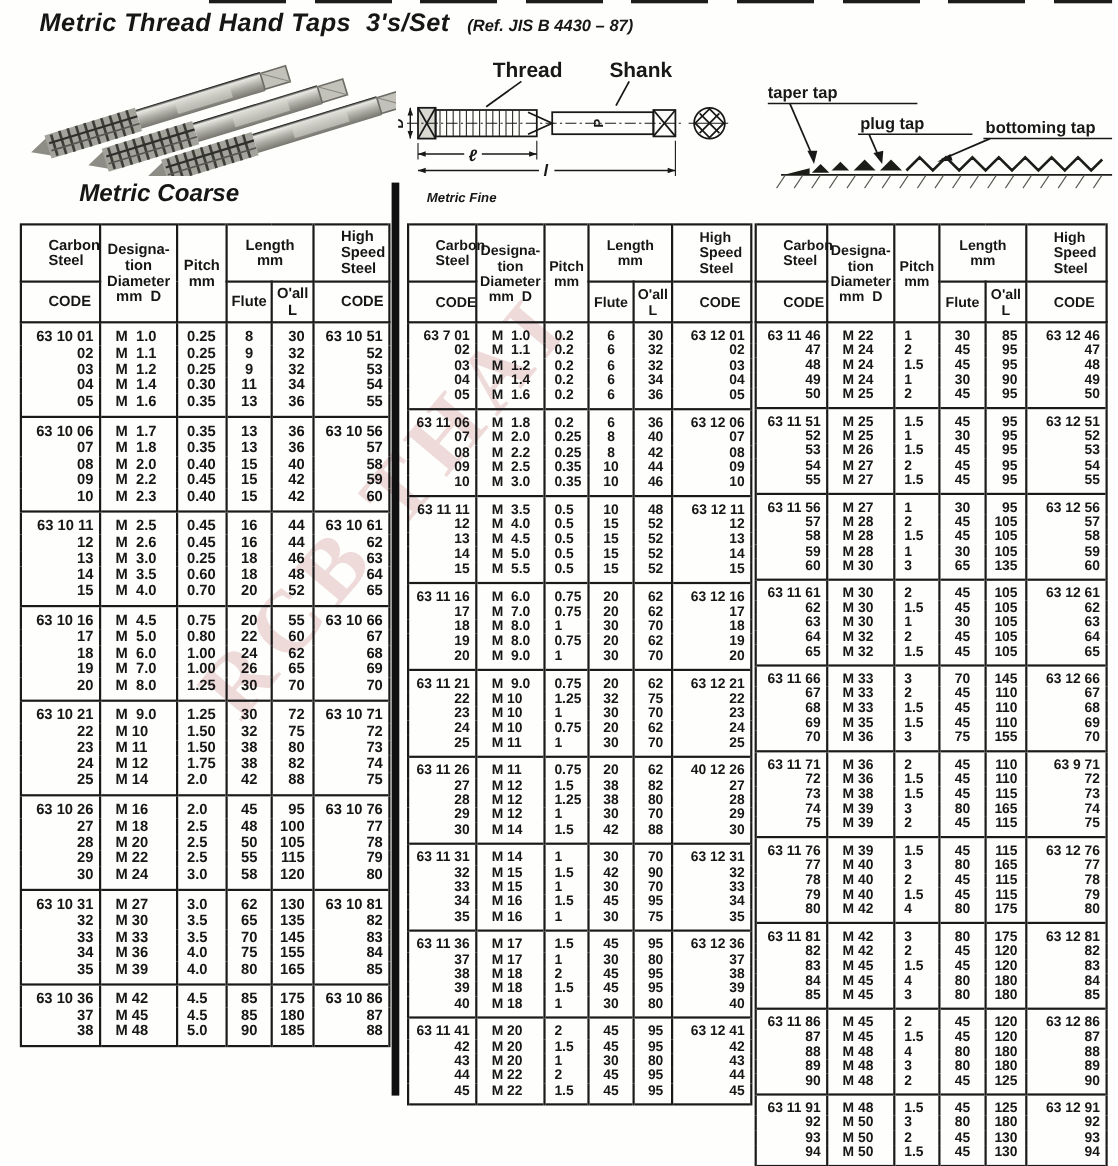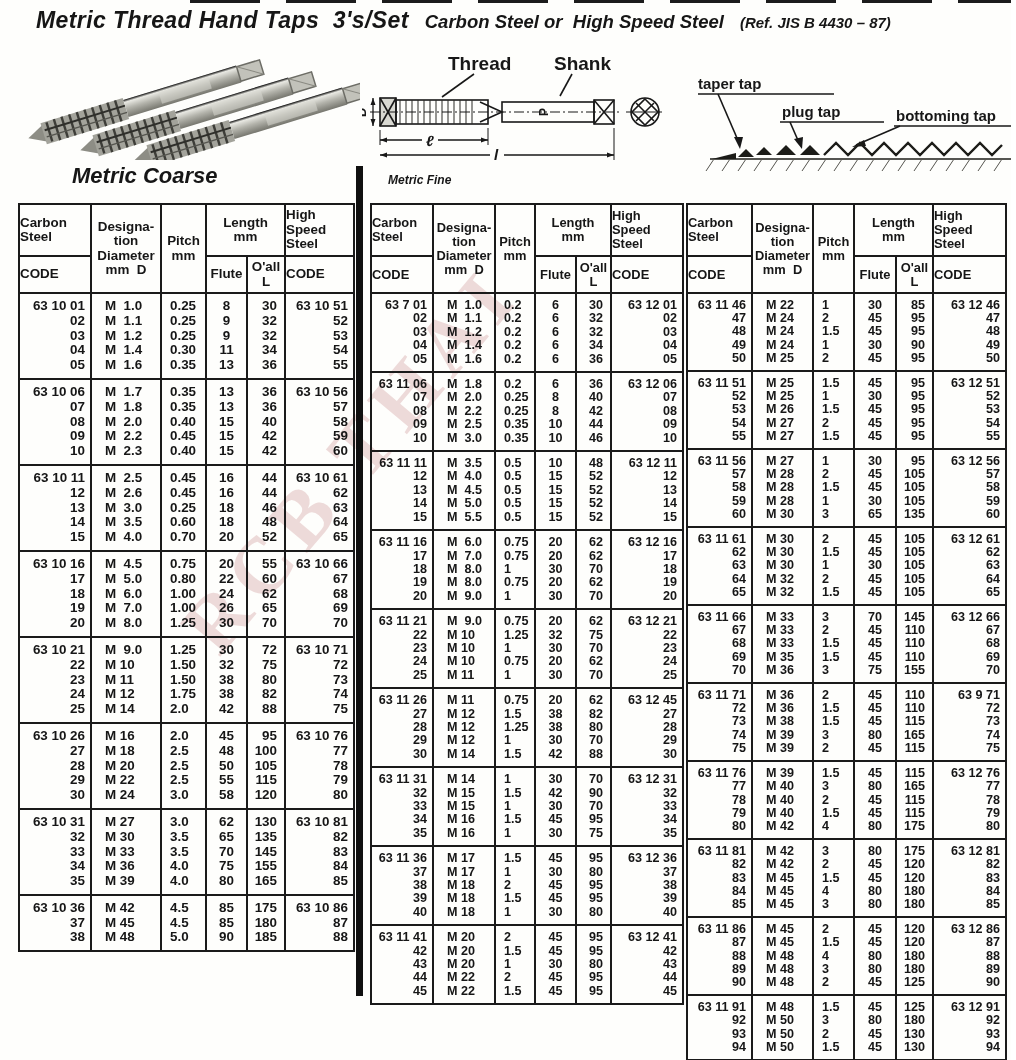--- a/index.html
+++ b/index.html
@@ -36,21 +36,21 @@
   #t1{left:370px;top:203px;}
   #t2{left:686px;top:203px;}
   .tbl table{border-collapse:collapse;table-layout:fixed;font-weight:bold;
         border-top:2px solid #1a1a1a;border-bottom:2px solid #1a1a1a;}
   .tbl th,.tbl td{border-left:2px solid #1a1a1a;border-right:2px solid #1a1a1a;padding:0;}
   .tbl thead th{border-bottom:2px solid #1a1a1a;vertical-align:middle;text-align:center;
         white-space:pre-line;font-weight:bold;}
   .tbl thead tr.hr1{height:52px;} .tbl thead tr.hr2{height:37px;}
   #t0 thead th{font-size:13.4px;line-height:14.5px;}
   #t1 thead th,#t2 thead th{font-size:12.9px;line-height:14px;}
-  .tbl th.hleft{text-align:left;padding-left:0;}
+  .tbl th.hleft{text-align:left;padding-left:24px;}
   .tbl tbody tr.gf td{border-top:2px solid #1a1a1a;padding-top:5px;}
   .tbl tbody tr.gl td{padding-bottom:5px;}
   #t0 tbody td{font-size:13.4px;line-height:14.8px;}
   #t1 tbody td{font-size:12.6px;line-height:13.4px;}
   #t2 tbody td{font-size:12.6px;line-height:13.2px;}
   .tbl td.c0{text-align:right;padding-right:5px;}
   .tbl td.c1{text-align:left;padding-left:13px;white-space:pre;}
   .tbl td.c2{text-align:left;padding-left:8px;}
   .tbl td.c3{text-align:center;}
   .tbl td.c4{text-align:right;padding-right:7px;}
@@ -58,21 +58,20 @@
 </style>
 </head>
 <body>
 
 <div class="page">
 
   <div class="scan-top"></div>
 
   <div class="titlebar">
     <span class="t1">Metric Thread Hand Taps  3's/Set</span>
-    <span class="t2">Carbon Steel or  High Speed Steel</span>
     <span class="t3">(Ref. JIS B 4430 – 87)</span>
   </div>
 
   <div class="art" id="photo">
     <svg width="350" height="120" viewBox="0 0 350 120">
       <defs>
         <linearGradient id="metal" x1="0" y1="0" x2="0" y2="1">
           <stop offset="0" stop-color="#ececе6"></stop>
             <stop offset="0.15" stop-color="#e9e9e3"></stop>
           <stop offset="0.5" stop-color="#b4b4ac"></stop>
@@ -811,21 +810,21 @@
             <td class="c3">30</td>
             <td class="c4">70</td>
             <td class="c5">25</td>
           </tr>
           <tr class="gf">
             <td class="c0">63 11 26</td>
             <td class="c1">M&nbsp;11</td>
             <td class="c2">0.75</td>
             <td class="c3">20</td>
             <td class="c4">62</td>
-            <td class="c5">63 12 45</td>
+            <td class="c5">40 12 26</td>
           </tr>
           <tr>
             <td class="c0">27</td>
             <td class="c1">M&nbsp;12</td>
             <td class="c2">1.5</td>
             <td class="c3">38</td>
             <td class="c4">82</td>
             <td class="c5">27</td>
           </tr>
           <tr>

